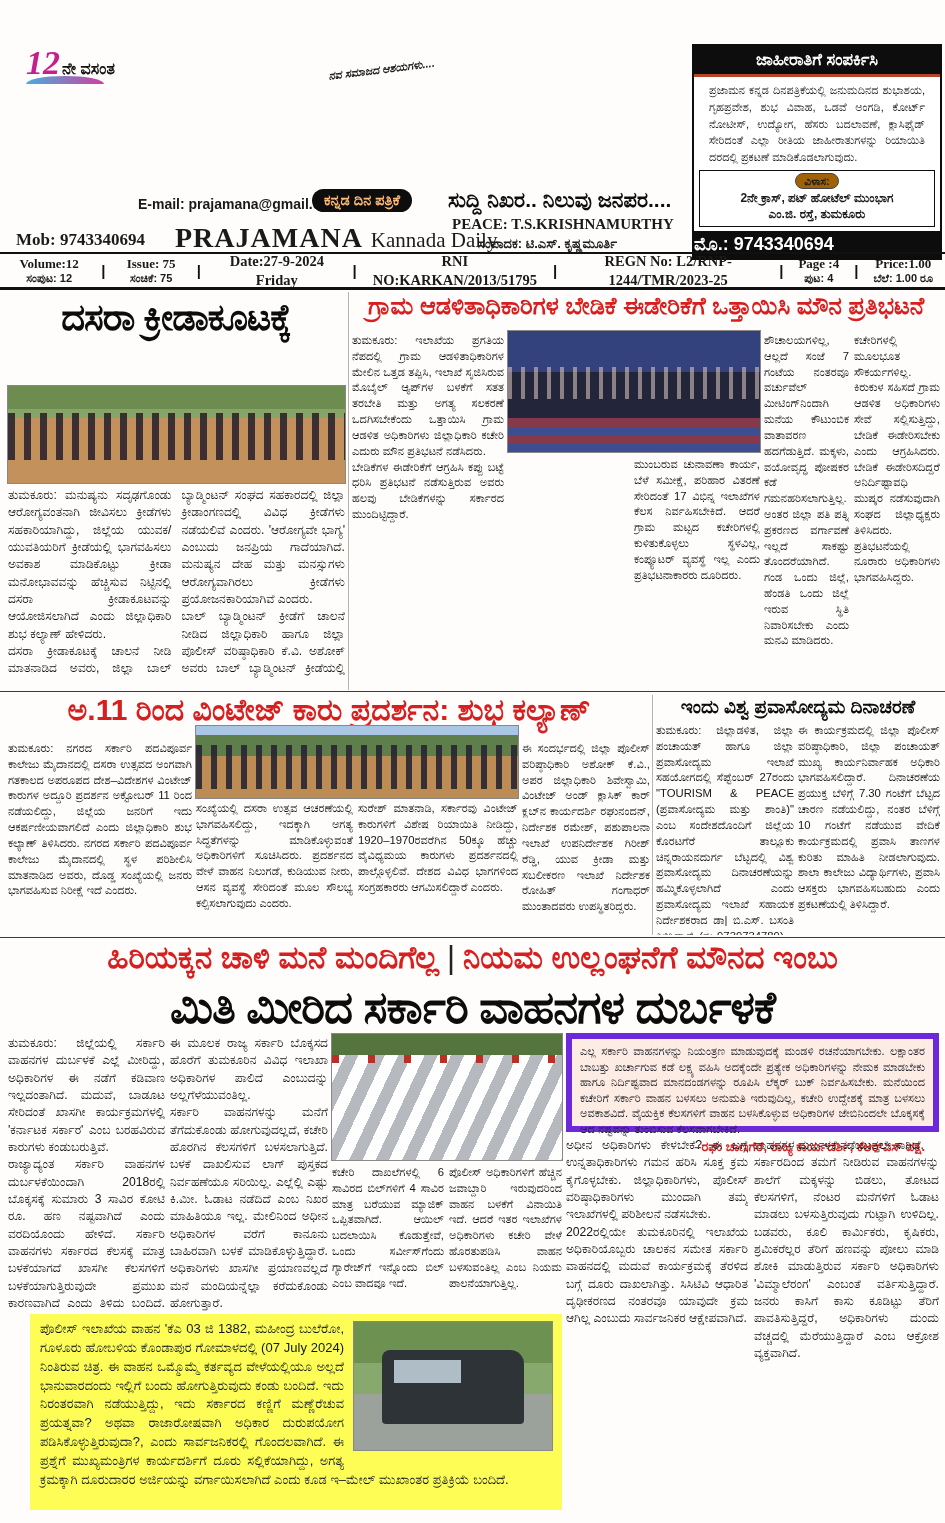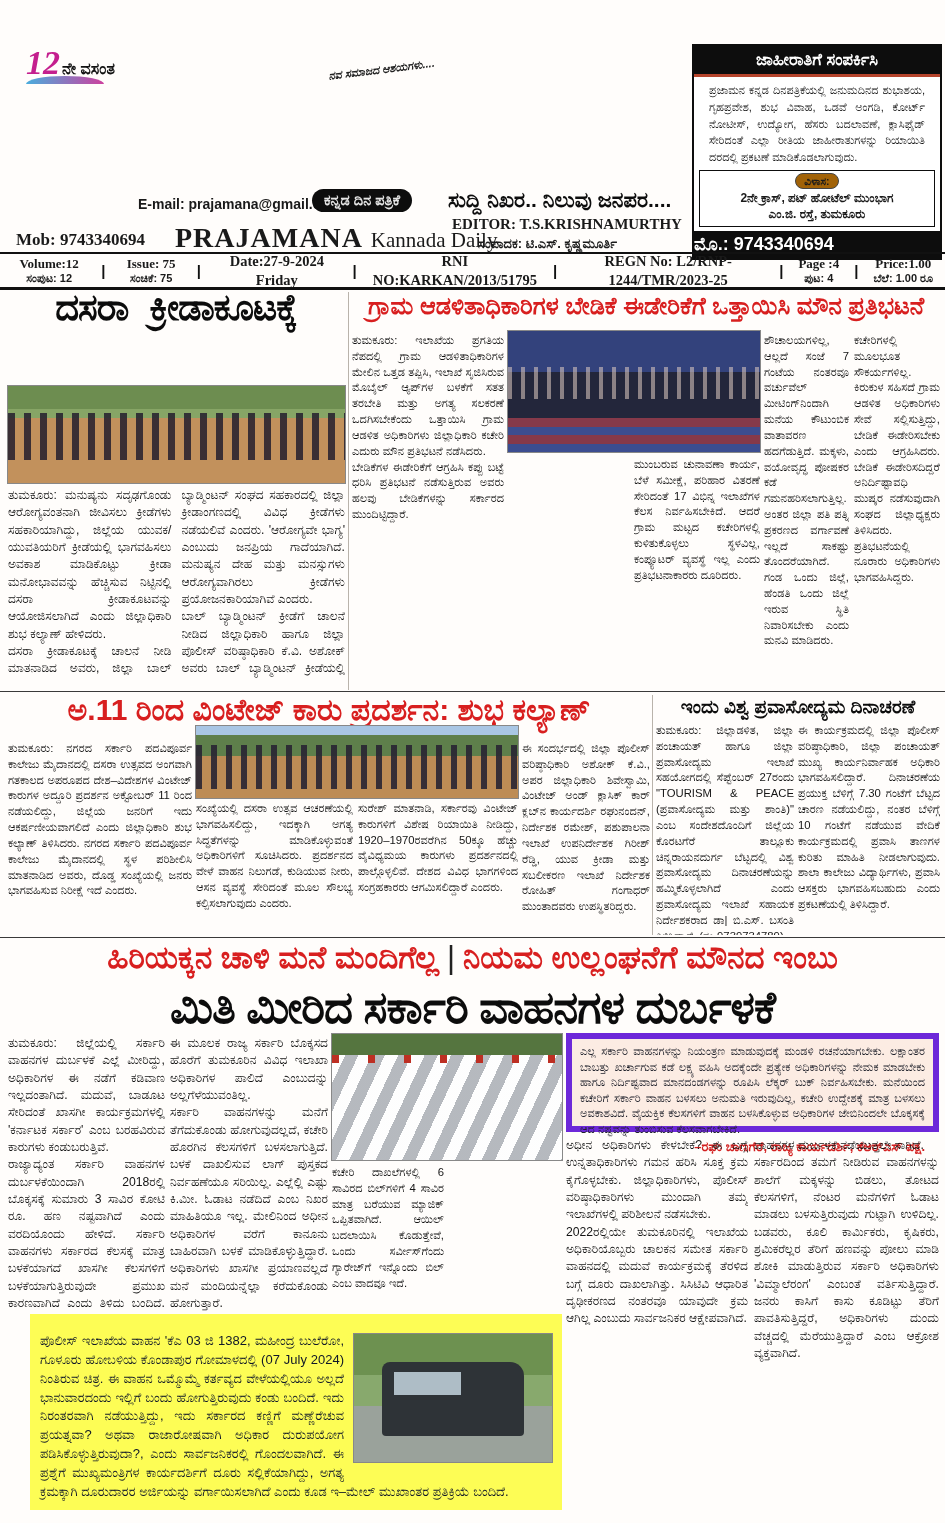--- a/index.html
+++ b/index.html
@@ -15,21 +15,21 @@
   #anniv{left:26px;top:44px;width:150px;}
   #anniv .n{font:italic 800 34px "Liberation Serif",serif;color:#c41f8e;}
   #anniv .s{font-weight:700;font-size:16px;color:#111;margin-left:2px;}
   #anniv .swoosh{display:block;width:78px;height:8px;margin-top:-6px;
      background:linear-gradient(90deg,#2a9fd8,#c41f8e);border-radius:50%/100% 100% 0 0;opacity:.85;}
   #mast-title{left:48px;top:48px;width:648px;height:152px;display:flex;align-items:center;justify-content:center;gap:4px;}
   #mast-title .word{font-size:118px;font-weight:900;letter-spacing:-4px;color:#0b0b0b;line-height:1;}
   #statue{width:104px;height:104px;border-radius:50%;background:#101010;position:relative;flex:0 0 auto;overflow:hidden;}
   #motto{left:328px;top:60px;width:160px;font-size:11px;font-style:italic;font-weight:700;color:#222;transform:rotate(-7deg);}
   #email{left:138px;top:196px;font-weight:700;font-size:14px;}
-  #lang-badge{left:312px;top:189px;background:#0d0d0d;color:#e5e5e5;font-weight:700;font-size:14.5px;
+  #lang-badge{left:312px;top:189px;background:#0d0d0d;color:#fdba74;font-weight:700;font-size:14.5px;
       padding:3px 12px;border-radius:13px;}
   #tagline{left:448px;top:188px;font-size:21px;font-weight:800;color:#0d0d0d;}
   #editor-en{left:452px;top:216px;font-weight:700;font-size:15px;font-family:"Liberation Serif",serif;}
   #editor-kn{left:478px;top:236px;font-weight:700;font-size:13px;}
   #mob{left:16px;top:230px;font-weight:700;font-size:17px;font-family:"Liberation Serif",serif;}
   #name-en{left:175px;top:222px;font-family:"Liberation Serif",serif;}
   #name-en .b{font-size:28px;font-weight:700;letter-spacing:1px;}
   #name-en .r{font-size:21px;margin-left:8px;}
 
   
@@ -48,21 +48,21 @@
       display:flex;align-items:center;}
   #infobar .seg{text-align:center;line-height:1.15;padding:1px 4px;}
   #infobar .en{font-weight:700;font-size:13px;font-family:"Liberation Serif",serif;display:block;}
   #infobar .knl{font-weight:700;font-size:11px;display:block;}
   #infobar .one{font-weight:700;font-size:14.5px;font-family:"Liberation Serif",serif;}
   #infobar .bar{color:#111;font-weight:700;padding:0 3px;font-size:15px;}
 
   
   .hl-red{color:#d81f1f;font-weight:800;text-align:center;line-height:1.08;}
   .hl-black{color:#0c0c0c;font-weight:800;text-align:center;line-height:1.05;}
-  #headA1{left:6px;top:291px;width:340px;font-size:37px;font-weight:900;letter-spacing:-1px;font-family:Liberation Mono, monospace;}
+  #headA1{left:6px;top:299px;width:340px;font-size:37px;font-weight:900;letter-spacing:-1px;}
   #headA2{left:6px;top:336px;width:340px;font-size:26px;margin-top:44px;}
   #headB{left:352px;top:293px;width:588px;font-size:24px;}
   #headC{left:6px;top:694px;width:646px;font-size:30px;}
   #headD{left:656px;top:697px;width:284px;font-size:18.5px;}
   #strapE{left:0;top:941px;width:945px;font-size:31px;}
   #strapE .sep{color:#222;font-weight:400;padding:0 8px;}
   #headE{left:0;top:984px;width:945px;font-size:45px;letter-spacing:-1px;}
 
   
   .photo{position:absolute;outline:1px solid #888;}
@@ -108,39 +108,39 @@
   #eM1{left:332px;top:1165px;width:112px;height:147px;}
   #eM2{left:449px;top:1165px;width:113px;height:147px;}
   #eR1{left:566px;top:1137px;width:182px;height:373px;}
   #eR2{left:754px;top:1137px;width:185px;height:373px;}
 
   
   #quoteE{left:566px;top:1033px;width:373px;height:99px;background:#fcece3;border:6px solid #6d28d9;
      padding:5px 8px;box-sizing:border-box;}
   #quoteE .q{font-size:11.3px;line-height:1.38;text-align:justify;color:#20222c;}
   #quoteE .who{display:block;text-align:right;color:#d21f1f;font-weight:800;font-size:13px;margin-top:2px;}
-  #yellowE{left:30px;top:1314px;width:532px;height:196px;background:#fdfd55;padding:18px 10px;box-sizing:border-box;}
+  #yellowE{left:30px;top:1314px;width:532px;height:196px;background:#fdfd55;padding:6px 10px;box-sizing:border-box;}
   #yellowE .t{font-size:13px;line-height:1.45;text-align:justify;color:#101828;font-weight:500;}
 </style>
 </head>
 <body>
 
 <div id="page">
 
   <div class="abs" id="anniv">
     <span class="n">12</span><span class="s">ನೇ ವಸಂತ</span>
     <span class="swoosh"></span>
   </div>
 
 
   <div class="abs" id="motto">ನವ ಸಮಾಜದ ಆಶಯಗಳು....</div>
   <div class="abs" id="email">E-mail: prajamana@gmail.com</div>
   <div class="abs" id="lang-badge">ಕನ್ನಡ ದಿನ ಪತ್ರಿಕೆ</div>
   <div class="abs" id="tagline">ಸುದ್ದಿ ನಿಖರ.. ನಿಲುವು ಜನಪರ....</div>
-  <div class="abs" id="editor-en">EDITOR: T.S.KRISHNAMURTHY</div>
+  <div class="abs" id="editor-en">PEACE: T.S.KRISHNAMURTHY</div>
   <div class="abs" id="editor-kn">ಸಂಪಾದಕ: ಟಿ.ಎಸ್. ಕೃಷ್ಣಮೂರ್ತಿ</div>
   <div class="abs" id="mob">Mob: 9743340694</div>
   <div class="abs" id="name-en">
     <span class="b">PRAJAMANA</span><span class="r">Kannada Daily</span>
   </div>
 
   <div class="abs" id="adbox">
     <div class="hd">ಜಾಹೀರಾತಿಗೆ ಸಂಪರ್ಕಿಸಿ</div>
     <div class="bd">ಪ್ರಜಾಮನ ಕನ್ನಡ ದಿನಪತ್ರಿಕೆಯಲ್ಲಿ ಜನುಮದಿನದ ಶುಭಾಶಯ, ಗೃಹಪ್ರವೇಶ, ಶುಭ ವಿವಾಹ, ಒಡವೆ ಅಂಗಡಿ, ಕೋರ್ಟ್ ನೋಟೀಸ್, ಉದ್ಯೋಗ, ಹೆಸರು ಬದಲಾವಣೆ, ಕ್ಲಾಸಿಫೈಡ್ ಸೇರಿದಂತೆ ಎಲ್ಲಾ ರೀತಿಯ ಜಾಹೀರಾತುಗಳನ್ನು ರಿಯಾಯಿತಿ ದರದಲ್ಲಿ ಪ್ರಕಟಣೆ ಮಾಡಿಕೊಡಲಾಗುವುದು.</div>
     <div class="addr">
@@ -229,20 +229,21 @@
   <div class="abs body-text" id="eL2">ಈ ಮೂಲಕ ರಾಜ್ಯ ಸರ್ಕಾರಿ ಬೊಕ್ಕಸದ ಹೊರೆಗೆ ತುಮಕೂರಿನ ವಿವಿಧ ಇಲಾಖಾ ಅಧಿಕಾರಿಗಳ ಪಾಲಿದೆ ಎಂಬುದನ್ನು ಅಲ್ಲಗೆಳೆಯುವಂತಿಲ್ಲ.
 ಸರ್ಕಾರಿ ವಾಹನಗಳನ್ನು ಮನೆಗೆ ತೆಗೆದುಕೊಂಡು ಹೋಗುವುದಲ್ಲದೆ, ಕಚೇರಿ ಹೊರಗಿನ ಕೆಲಸಗಳಿಗೆ ಬಳಸಲಾಗುತ್ತಿದೆ. ಬಳಕೆ ದಾಖಲಿಸುವ ಲಾಗ್ ಪುಸ್ತಕದ ನಿರ್ವಹಣೆಯೂ ಸರಿಯಿಲ್ಲ. ಎಲ್ಲೆಲ್ಲಿ ಎಷ್ಟು ಕಿ.ಮೀ. ಓಡಾಟ ನಡೆದಿದೆ ಎಂಬ ನಿಖರ ಮಾಹಿತಿಯೂ ಇಲ್ಲ. ಮೇಲಿನಿಂದ ಅಧೀನ ಅಧಿಕಾರಿಗಳ ವರೆಗೆ ಕಾನೂನು ಬಾಹಿರವಾಗಿ ಬಳಕೆ ಮಾಡಿಕೊಳ್ಳುತ್ತಿದ್ದಾರೆ. ಅಧಿಕಾರಿಗಳು ಖಾಸಗೀ ಪ್ರಯಾಣವಲ್ಲದೆ ಮನೆ ಮಂದಿಯನ್ನೆಲ್ಲಾ ಕರೆದುಕೊಂಡು ಹೋಗುತ್ತಾರೆ.</div>
   <div class="photo" id="photoE"></div>
 
   <div class="abs" id="quoteE">
     <div class="q">ಎಲ್ಲ ಸರ್ಕಾರಿ ವಾಹನಗಳನ್ನು ನಿಯಂತ್ರಣ ಮಾಡುವುದಕ್ಕೆ ಮಂಡಳಿ ರಚನೆಯಾಗಬೇಕು. ಲಕ್ಷಾಂತರ ಬಾಬತ್ತು ಖರ್ಚಾಗುವ ಕಡೆ ಲಕ್ಷ್ಯ ವಹಿಸಿ ಅದಕ್ಕೆಂದೇ ಪ್ರತ್ಯೇಕ ಅಧಿಕಾರಿಗಳನ್ನು ನೇಮಕ ಮಾಡಬೇಕು ಹಾಗೂ ನಿರ್ದಿಷ್ಟವಾದ ಮಾನದಂಡಗಳನ್ನು ರೂಪಿಸಿ ಲೆಕ್ಕರ್ ಬುಕ್ ನಿರ್ವಹಿಸಬೇಕು. ಮನೆಯಿಂದ ಕಚೇರಿಗೆ ಸರ್ಕಾರಿ ವಾಹನ ಬಳಸಲು ಅನುಮತಿ ಇರುವುದಿಲ್ಲ, ಕಚೇರಿ ಉದ್ದೇಶಕ್ಕೆ ಮಾತ್ರ ಬಳಸಲು ಅವಕಾಶವಿದೆ. ವೈಯಕ್ತಿಕ ಕೆಲಸಗಳಿಗೆ ವಾಹನ ಬಳಸಿಕೊಳ್ಳುವ ಅಧಿಕಾರಿಗಳ ಜೇಬಿನಿಂದಲೇ ಬೊಕ್ಕಸಕ್ಕೆ ಆದ ನಷ್ಟವನ್ನು ತುಂಬಿಸುವ ಕೆಲಸವಾಗಬೇಕಿದೆ.</div>
     <span class="who">–ರಘು ಚಾಣಗೆರೆ, ರಾಜ್ಯ ಕಾರ್ಯದರ್ಶಿ, ಕೆಆರ್‌ಎಸ್ ಪಕ್ಷ.</span>
   </div>
 
   <div class="abs body-text body-sm" id="eM1">ಕಚೇರಿ ದಾಖಲೆಗಳಲ್ಲಿ 6 ಸಾವಿರದ ಬಿಲ್‌ಗಳಿಗೆ 4 ಸಾವಿರ ಮಾತ್ರ ಬರೆಯುವ ಮ್ಯಾಜಿಕ್ ಒಪ್ಪಿತವಾಗಿದೆ. ಆಯಿಲ್ ಬದಲಾಯಿಸಿ ಕೊಡುತ್ತೇವೆ, ಒಂದು ಸರ್ವೀಸ್‌ಗೆಂದು ಗ್ಯಾರೇಜ್‌ಗೆ ಇನ್ನೊಂದು ಬಿಲ್ ಎಂಬ ವಾದವೂ ಇದೆ.</div>
+  <div class="abs body-text body-sm" id="eM2">ಪೊಲೀಸ್ ಅಧಿಕಾರಿಗಳಿಗೆ ಹೆಚ್ಚಿನ ಜವಾಬ್ದಾರಿ ಇರುವುದರಿಂದ ವಾಹನ ಬಳಕೆಗೆ ವಿನಾಯಿತಿ ಇದೆ. ಆದರೆ ಇತರ ಇಲಾಖೆಗಳ ಅಧಿಕಾರಿಗಳು ಕಚೇರಿ ವೇಳೆ ಹೊರತುಪಡಿಸಿ ವಾಹನ ಬಳಸುವಂತಿಲ್ಲ ಎಂಬ ನಿಯಮ ಪಾಲನೆಯಾಗುತ್ತಿಲ್ಲ.</div>
   <div class="abs body-text" id="eR1">ಅಧೀನ ಅಧಿಕಾರಿಗಳು ಕೇಳಬೇಕೆ? ಈ ಬಗ್ಗೆ ಉನ್ನತಾಧಿಕಾರಿಗಳು ಗಮನ ಹರಿಸಿ ಸೂಕ್ತ ಕ್ರಮ ಕೈಗೊಳ್ಳಬೇಕು. ಜಿಲ್ಲಾಧಿಕಾರಿಗಳು, ಪೊಲೀಸ್ ವರಿಷ್ಠಾಧಿಕಾರಿಗಳು ಮುಂದಾಗಿ ತಮ್ಮ ಇಲಾಖೆಗಳಲ್ಲಿ ಪರಿಶೀಲನೆ ನಡೆಸಬೇಕು.
 2022ರಲ್ಲಿಯೇ ತುಮಕೂರಿನಲ್ಲಿ ಇಲಾಖೆಯ ಅಧಿಕಾರಿಯೊಬ್ಬರು ಚಾಲಕನ ಸಮೇತ ಸರ್ಕಾರಿ ವಾಹನದಲ್ಲಿ ಮದುವೆ ಕಾರ್ಯಕ್ರಮಕ್ಕೆ ತೆರಳಿದ ಬಗ್ಗೆ ದೂರು ದಾಖಲಾಗಿತ್ತು. ಸಿಸಿಟಿವಿ ಆಧಾರಿತ ದೃಢೀಕರಣದ ನಂತರವೂ ಯಾವುದೇ ಕ್ರಮ ಆಗಿಲ್ಲ ಎಂಬುದು ಸಾರ್ವಜನಿಕರ ಆಕ್ಷೇಪವಾಗಿದೆ.</div>
   <div class="abs body-text" id="eR2">ವಾಹನಗಳ ದುರ್ಬಳಕೆ ನಡೆಯುತ್ತಲೇ ಸಾಗಿದೆ.
 ಸರ್ಕಾರದಿಂದ ತಮಗೆ ನೀಡಿರುವ ವಾಹನಗಳನ್ನು ಶಾಲೆಗೆ ಮಕ್ಕಳನ್ನು ಬಿಡಲು, ತೋಟದ ಕೆಲಸಗಳಿಗೆ, ನೆಂಟರ ಮನೆಗಳಿಗೆ ಓಡಾಟ ಮಾಡಲು ಬಳಸುತ್ತಿರುವುದು ಗುಟ್ಟಾಗಿ ಉಳಿದಿಲ್ಲ. ಬಡವರು, ಕೂಲಿ ಕಾರ್ಮಿಕರು, ಕೃಷಿಕರು, ಶ್ರಮಿಕರೆಲ್ಲರ ತೆರಿಗೆ ಹಣವನ್ನು ಪೋಲು ಮಾಡಿ ಶೋಕಿ ಮಾಡುತ್ತಿರುವ ಸರ್ಕಾರಿ ಅಧಿಕಾರಿಗಳು 'ವಿಮ್ಮಾಲೆರಂಗ' ಎಂಬಂತೆ ವರ್ತಿಸುತ್ತಿದ್ದಾರೆ. ಜನರು ಕಾಸಿಗೆ ಕಾಸು ಕೂಡಿಟ್ಟು ತೆರಿಗೆ ಪಾವತಿಸುತ್ತಿದ್ದರೆ, ಅಧಿಕಾರಿಗಳು ದುಂದು ವೆಚ್ಚದಲ್ಲಿ ಮೆರೆಯುತ್ತಿದ್ದಾರೆ ಎಂಬ ಆಕ್ರೋಶ ವ್ಯಕ್ತವಾಗಿದೆ.</div>
 
   <div class="abs" id="yellowE">
     <div id="photoSUV"></div>
     <div class="t">ಪೊಲೀಸ್ ಇಲಾಖೆಯ ವಾಹನ 'ಕೆಎ 03 ಜಿ 1382, ಮಹೀಂದ್ರ ಬುಲೆರೋ, ಗೂಳೂರು ಹೋಬಳಿಯ ಕೊಂಡಾಪುರ ಗೋಮಾಳದಲ್ಲಿ (07 July 2024) ನಿಂತಿರುವ ಚಿತ್ರ. ಈ ವಾಹನ ಒಮ್ಮೊಮ್ಮೆ ಕರ್ತವ್ಯದ ವೇಳೆಯಲ್ಲಿಯೂ ಅಲ್ಲದೆ ಭಾನುವಾರದಂದು ಇಲ್ಲಿಗೆ ಬಂದು ಹೋಗುತ್ತಿರುವುದು ಕಂಡು ಬಂದಿದೆ. ಇದು ನಿರಂತರವಾಗಿ ನಡೆಯುತ್ತಿದ್ದು, ಇದು ಸರ್ಕಾರದ ಕಣ್ಣಿಗೆ ಮಣ್ಣೆರೆಚುವ ಪ್ರಯತ್ನವಾ? ಅಥವಾ ರಾಜಾರೋಷವಾಗಿ ಅಧಿಕಾರ ದುರುಪಯೋಗ ಪಡಿಸಿಕೊಳ್ಳುತ್ತಿರುವುದಾ?, ಎಂದು ಸಾರ್ವಜನಿಕರಲ್ಲಿ ಗೊಂದಲವಾಗಿದೆ. ಈ ಪ್ರಶ್ನೆಗೆ ಮುಖ್ಯಮಂತ್ರಿಗಳ ಕಾರ್ಯದರ್ಶಿಗೆ ದೂರು ಸಲ್ಲಿಕೆಯಾಗಿದ್ದು, ಅಗತ್ಯ ಕ್ರಮಕ್ಕಾಗಿ ದೂರುದಾರರ ಅರ್ಜಿಯನ್ನು ವರ್ಗಾಯಿಸಲಾಗಿದೆ ಎಂದು ಕೂಡ ಇ–ಮೇಲ್ ಮುಖಾಂತರ ಪ್ರತಿಕ್ರಿಯೆ ಬಂದಿದೆ.</div>
   </div>
 

